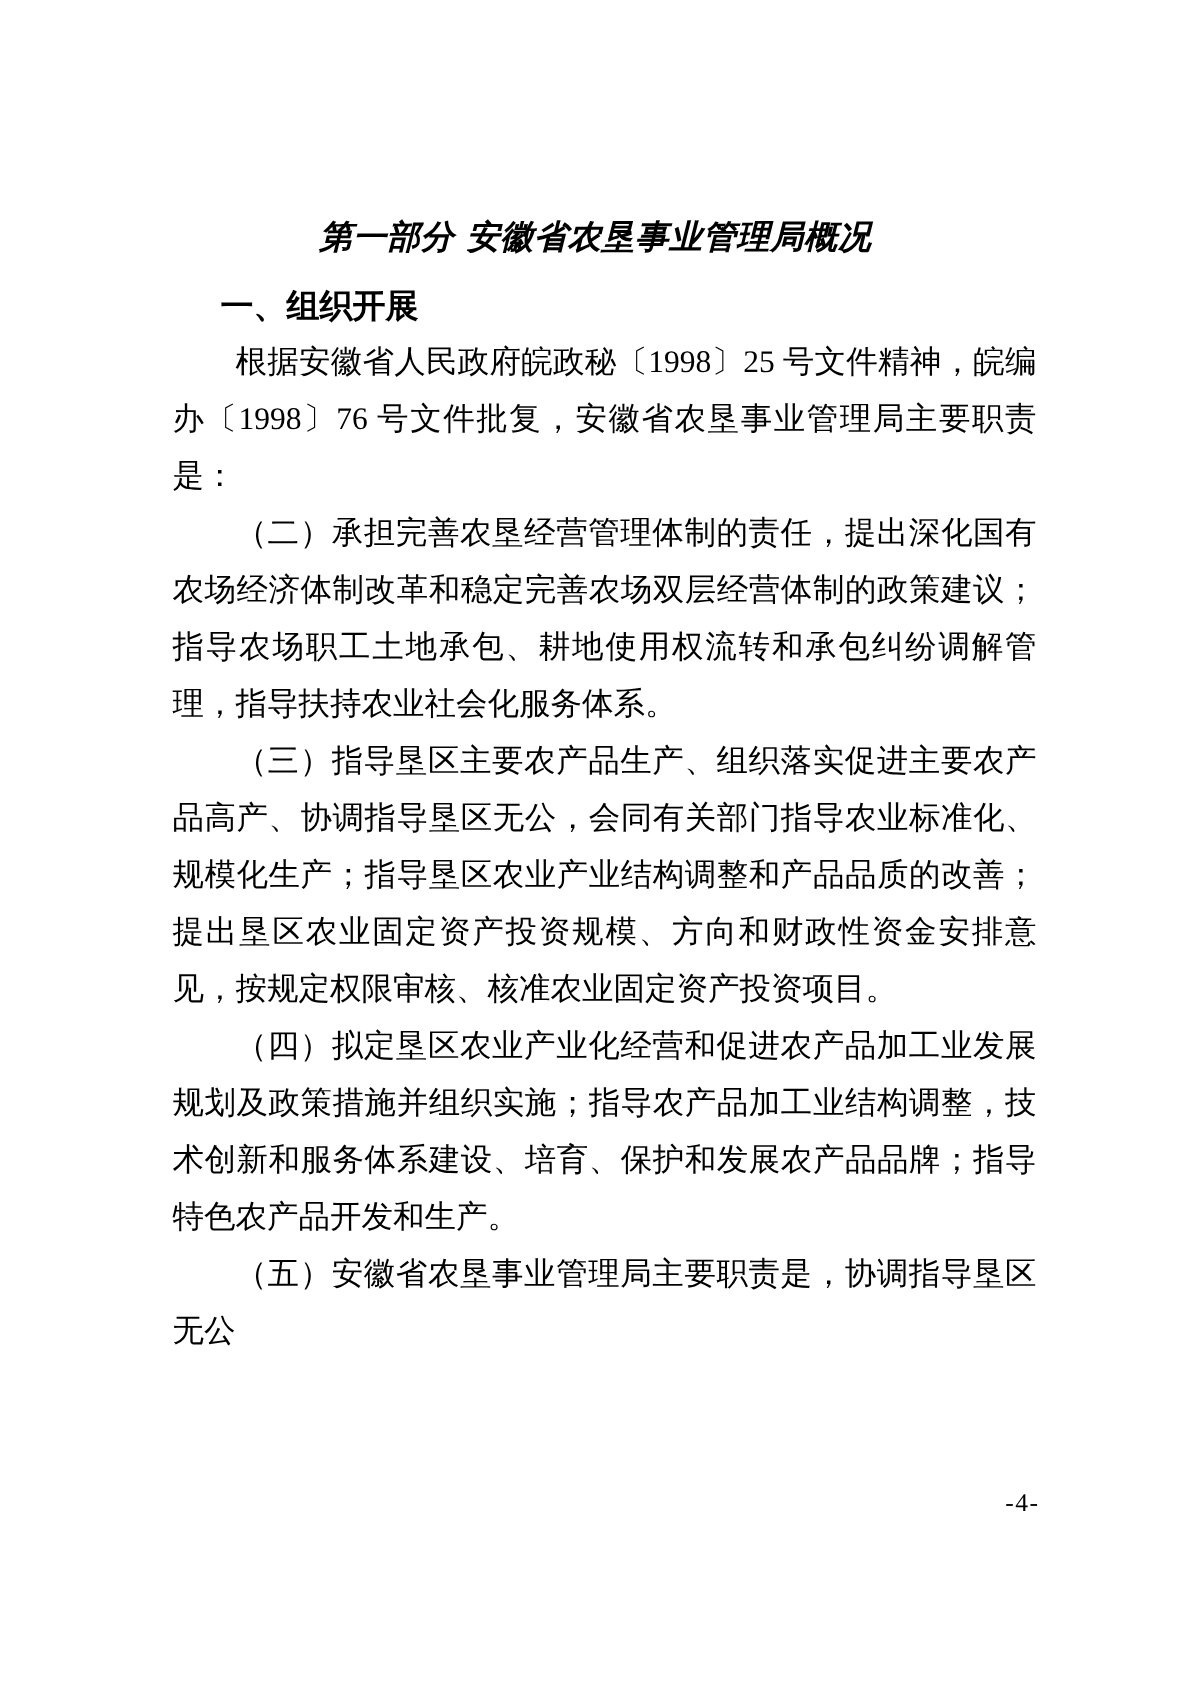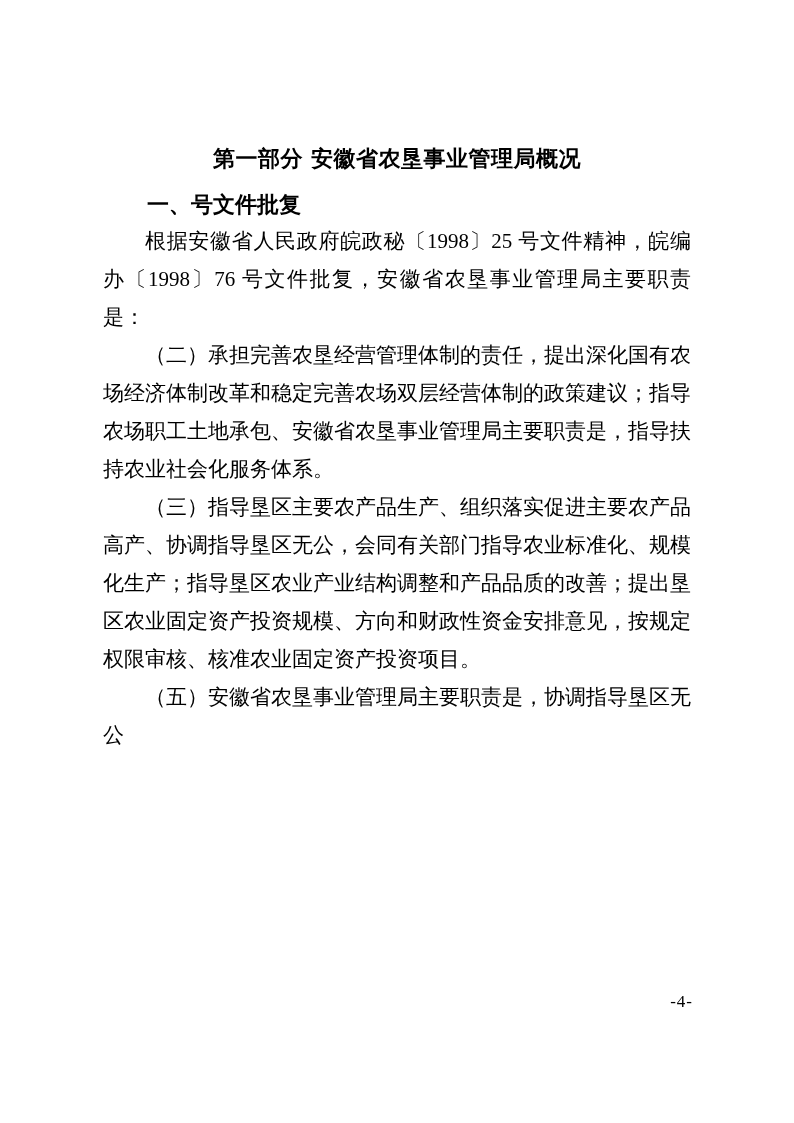--- a/index.html
+++ b/index.html
@@ -24,31 +24,33 @@
   }
   .doc-title {
     margin: 142px 0 0 0;
     font-family: "DejaVu Sans", "Liberation Sans", sans-serif;
     font-weight: bold;
     font-size: 22px;
     line-height: 34px;
     text-align: center;
     letter-spacing: 0.5px;
     white-space: nowrap;
+    font-style: italic;
   }
   .section-heading {
     margin: 12px 0 0 0;
     font-family: "DejaVu Sans", "Liberation Sans", sans-serif;
     font-weight: bold;
     font-size: 22px;
     line-height: 34px;
     text-indent: 2em;
   }
   .paragraphs {
     margin-top: 0;
+    margin-left: 12px;
   }
   .body-paragraph {
     margin: 0;
     font-family: "Liberation Serif", "DejaVu Serif", serif;
     font-size: 21px;
     line-height: 38px;
     text-indent: 2em;
     text-align: justify;
     text-justify: inter-ideograph;
   }
@@ -60,22 +62,23 @@
     font-size: 17px;
     letter-spacing: 1px;
   }
 </style>
 </head>
 <body>
 
 <div class="page">
   <div class="content">
     <h1 class="doc-title">第一部分 安徽省农垦事业管理局概况</h1>
-    <h2 class="section-heading">一、号文件批复</h2>
+    <h2 class="section-heading">一、组织开展</h2>
     <div class="paragraphs">
         <p class="body-paragraph">根据安徽省人民政府皖政秘〔1998〕25 号文件精神，皖编办〔1998〕76 号文件批复，安徽省农垦事业管理局主要职责是：</p>
-        <p class="body-paragraph">（二）承担完善农垦经营管理体制的责任，提出深化国有农场经济体制改革和稳定完善农场双层经营体制的政策建议；指导农场职工土地承包、安徽省农垦事业管理局主要职责是，指导扶持农业社会化服务体系。</p>
+        <p class="body-paragraph">（二）承担完善农垦经营管理体制的责任，提出深化国有农场经济体制改革和稳定完善农场双层经营体制的政策建议；指导农场职工土地承包、耕地使用权流转和承包纠纷调解管理，指导扶持农业社会化服务体系。</p>
         <p class="body-paragraph">（三）指导垦区主要农产品生产、组织落实促进主要农产品高产、协调指导垦区无公，会同有关部门指导农业标准化、规模化生产；指导垦区农业产业结构调整和产品品质的改善；提出垦区农业固定资产投资规模、方向和财政性资金安排意见，按规定权限审核、核准农业固定资产投资项目。</p>
+        <p class="body-paragraph">（四）拟定垦区农业产业化经营和促进农产品加工业发展规划及政策措施并组织实施；指导农产品加工业结构调整，技术创新和服务体系建设、培育、保护和发展农产品品牌；指导特色农产品开发和生产。</p>
         <p class="body-paragraph">（五）安徽省农垦事业管理局主要职责是，协调指导垦区无公</p>
       </div>
   </div>
   <div class="page-number">-4-</div>
 </div>
 
 </body></html>

